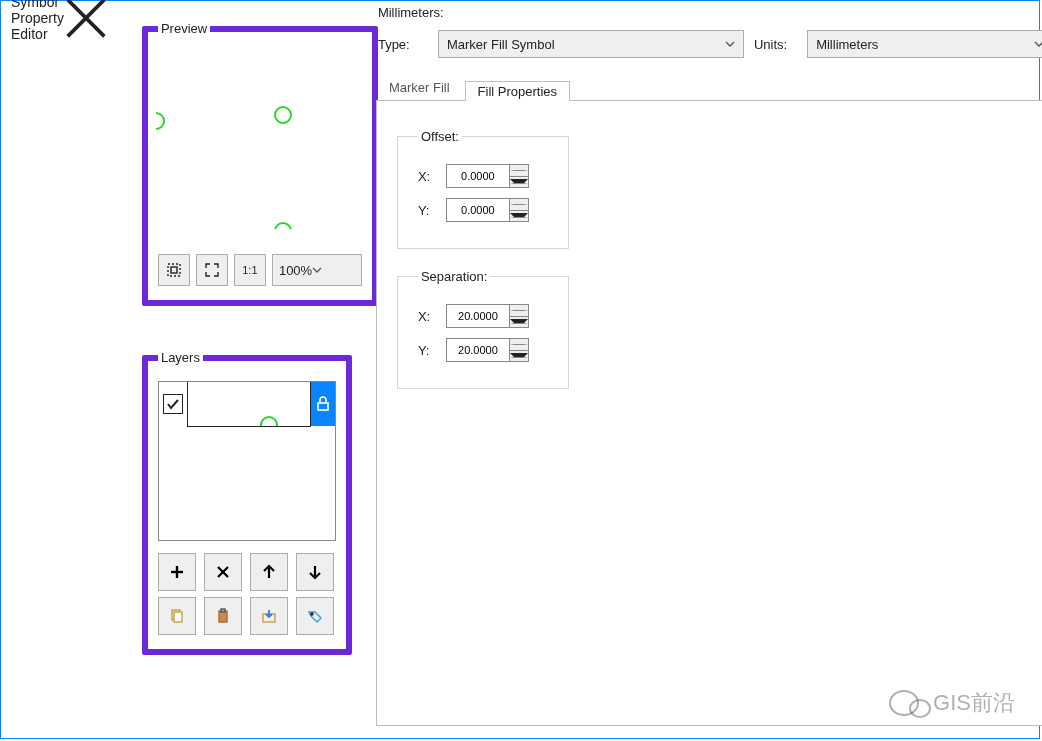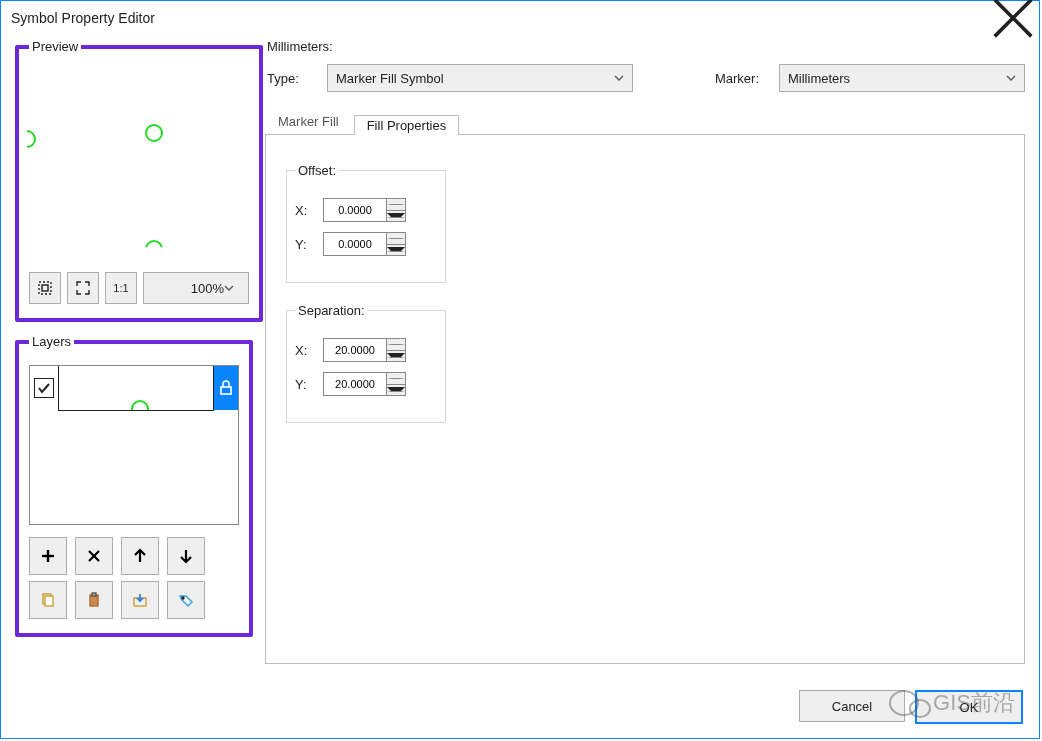--- a/index.html
+++ b/index.html
@@ -1,31 +1,31 @@
 <!DOCTYPE html>
 <html><head>
 <meta charset="utf-8">
 <style>
   html,body{margin:0;padding:0;font-family:"Segoe UI",Tahoma,Arial,sans-serif;font-size:13px;color:#222;background:#fff}
-  .window{width:1040px;height:739px;border:1px solid #0a84ff;box-sizing:border-box;display:flex;flex-direction:column;background:#fff}
+  .window{width:1040px;height:739px;border:1px solid #0a84ff;box-sizing:border-box;display:flex;flex-direction:row;background:#fff}
   .titlebar{height:34px;display:flex;align-items:center;padding:0 4px 0 10px;font-size:14px;color:#222}
   .titlebar .title{flex:1}
   .titlebar .close{width:44px;height:30px;display:flex;align-items:center;justify-content:center;font-size:15px;color:#222;cursor:pointer}
   .body{flex:1;display:flex;padding:4px 14px 12px 14px;gap:12px}
   
   .leftcol{width:238px;display:flex;flex-direction:column;gap:12px}
-  fieldset.panel{border:4px solid #6d28d9;border-radius:2px;padding:10px 10px 14px 10px;margin:0}
+  fieldset.panel{border:6px solid #6d28d9;border-radius:2px;padding:10px 10px 14px 10px;margin:16px}
   fieldset.panel>legend{padding:0 3px;font-size:13px;color:#222}
   .preview-canvas{height:190px;background:#fff;position:relative;margin:8px 0 10px 0}
   .circ{position:absolute;width:14px;height:14px;border:2px solid #26d926;border-radius:50%}
   .halfcirc{position:absolute;width:7px;height:14px;border:2px solid #26d926;border-left:none;border-top-right-radius:14px;border-bottom-right-radius:14px}
   .toolbar-row{display:flex;align-items:center;gap:6px;margin-top:2px}
   .sqbtn{width:30px;height:30px;border:1px solid #adadad;background:#efefef;display:flex;align-items:center;justify-content:center;cursor:pointer;font-size:11px}
   .sqbtn svg{width:16px;height:16px;stroke:#222;fill:none;stroke-width:1.4}
-  .zoom-combo{width:76px;height:30px;border:1px solid #adadad;background:#efefef;display:flex;align-items:center;padding:0 14px;justify-content:flex-end;cursor:pointer;font-size:13px}
+  .zoom-combo{width:76px;height:30px;border:1px solid #adadad;background:#efefef;display:flex;align-items:center;padding:0 6px;justify-content:flex-start;cursor:pointer;font-size:13px}
   .chev{width:10px;height:6px}
   .layers-list{height:158px;background:#fff;border:1px solid #888;margin-top:6px;position:relative;overflow:hidden}
   .layer-row{height:44px;display:flex;align-items:center}
   .chk{width:18px;height:18px;border:1px solid #222;margin:0 4px;display:flex;align-items:center;justify-content:center;background:#fff}
   .chk svg{width:14px;height:12px;stroke:#222;stroke-width:2;fill:none}
   .layer-swatch{flex:1;height:44px;border:1px solid #222;background:#fff;position:relative;overflow:hidden}
   .layer-lock{width:24px;height:44px;background:#0a84ff;display:flex;align-items:center;justify-content:center}
   .layer-lock svg{width:16px;height:16px;stroke:#fff;fill:none;stroke-width:1.6}
   .btngrid{display:grid;grid-template-columns:repeat(4,40px);gap:6px;margin-top:12px}
   .btngrid .sqbtn{width:36px;height:36px}
@@ -36,21 +36,21 @@
   .props-row .lbl{width:50px}
   .props-row .lbl-units{width:auto;margin-left:auto}
   .combo{height:26px;border:1px solid #adadad;background:#efefef;display:flex;align-items:center;padding:0 8px;justify-content:space-between;cursor:pointer;font-size:13px}
   .combo.type{width:288px}
   .combo.units{width:228px;margin-left:10px}
   .tabs{display:flex;align-items:flex-end;margin-left:2px}
   .tab{border:1px solid #bdbdbd;border-bottom:none;padding:2px 12px;background:#efefef;font-size:13px;cursor:pointer;position:relative;top:1px}
   .tab.inactive{background:#fff0;border-color:transparent;color:#555;margin-right:4px;padding:6px 10px}
   .tab.active{background:#fff;z-index:2}
   .tabpage{flex:1;border:1px solid #bdbdbd;background:#fff;padding:28px 20px;min-height:440px}
-  fieldset.group{border:1px solid #d6d6d6;padding:10px 16px 16px 8px;margin:0 0 20px 0;width:134px}
+  fieldset.group{border:1px solid #d6d6d6;padding:10px 16px 16px 20px;margin:0 0 20px 0;width:134px}
   fieldset.group>legend{padding:0 3px;font-size:13px}
   .field{display:flex;align-items:center;gap:10px;margin:10px 0}
   .field .flab{width:18px}
   .spinner{display:flex;align-items:stretch;height:24px}
   .spinner input{width:62px;border:1px solid #888;border-right:none;font-size:11px;text-align:center;padding:0;outline:none}
   .spin-btns{display:flex;flex-direction:column;width:18px;border:1px solid #888}
   .spin-btns div{flex:1;background:#efefef;display:flex;align-items:center;justify-content:center;cursor:pointer}
   .spin-btns div:first-child{border-bottom:1px solid #888}
   .arrow{width:0;height:0;border-left:4px solid transparent;border-right:4px solid transparent}
   .arrow.up{border-bottom:4px solid #222}
@@ -193,21 +193,21 @@
       <div class="props-head">Millimeters:</div>
 
       <div class="props-row">
         <span class="lbl">Type:</span>
         <div class="combo type">
           <span>Marker Fill Symbol</span>
           <svg class="chev" viewBox="0 0 10 6">
               <polyline points="1,1 5,5 9,1" fill="none" stroke="#555" stroke-width="1.3"></polyline>
             </svg>
         </div>
-        <span class="lbl lbl-units">Marker:</span>
+        <span class="lbl lbl-units">Units:</span>
         <div class="combo units">
           <span>Millimeters</span>
           <svg class="chev" viewBox="0 0 10 6">
               <polyline points="1,1 5,5 9,1" fill="none" stroke="#555" stroke-width="1.3"></polyline>
             </svg>
         </div>
       </div>
 
       <div class="tabs">
         <div class="tab inactive">Marker Fill</div>

